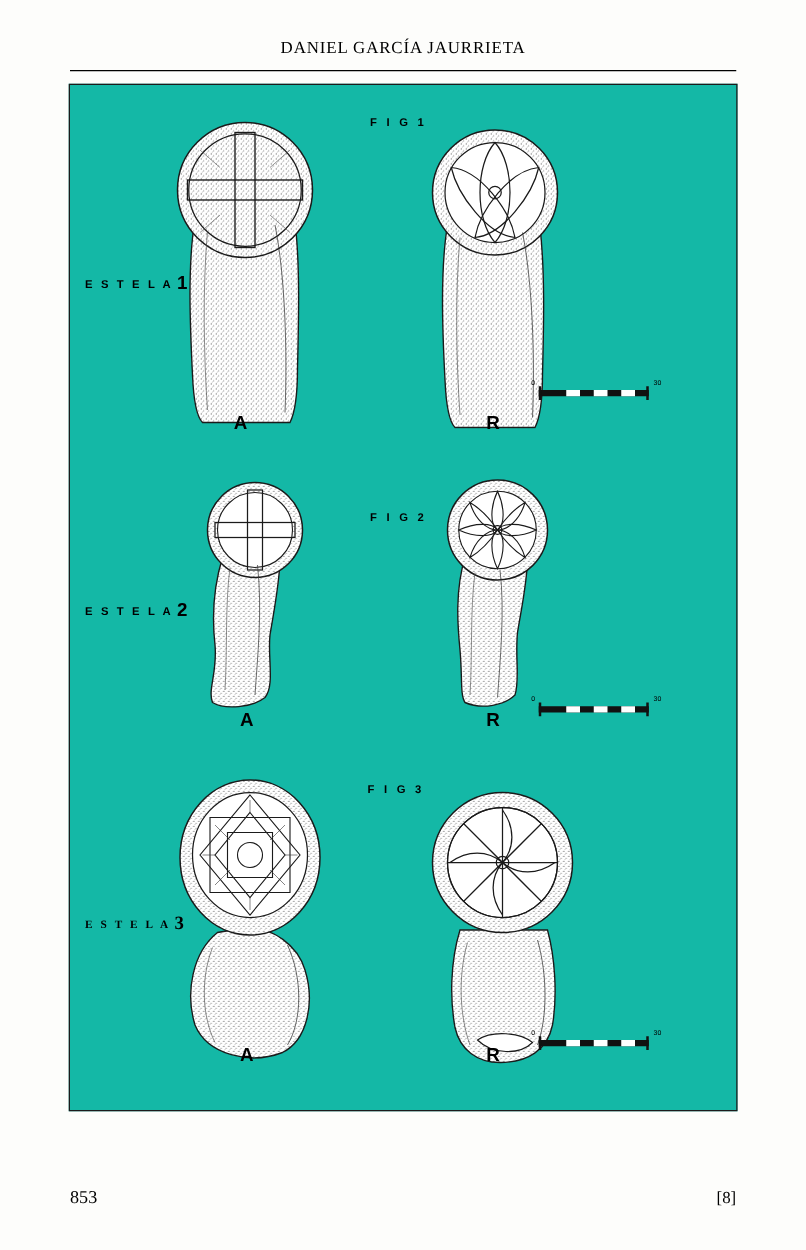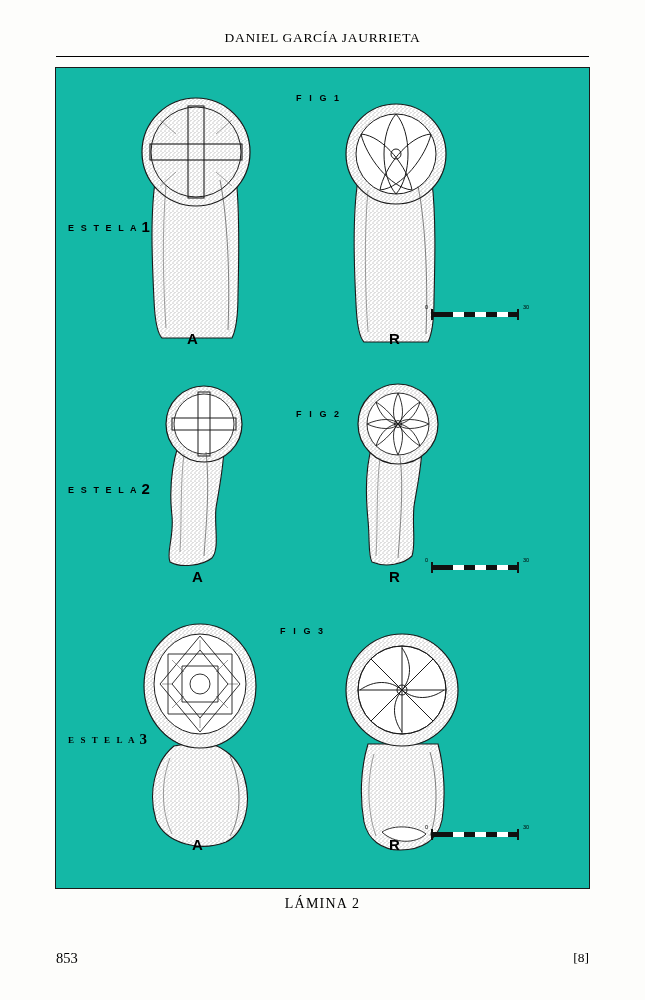--- a/index.html
+++ b/index.html
@@ -271,21 +271,21 @@
       <div class="bar"></div>
       <div class="seg" style="left:22px; width:11px;"></div>
       <div class="seg" style="left:44px; width:11px;"></div>
       <div class="seg" style="left:66px; width:11px;"></div>
       <div class="tickend" style="left:0;"></div>
       <div class="tickend" style="left:86px;"></div>
       <div class="t0">0</div>
       <div class="t1">30</div>
     </div>
 
-    <div class="fig-label" style="top:558px; left:224px;">F I G   3</div>
+    <div class="fig-label" style="top:558px; left:238px;">F I G   3</div>
 
     <div class="row-label" style="top:663px; left:12px;font-family:Liberation Serif, serif;">
       <span>E S T E L A</span><span class="num">3</span>
     </div>
 
     <div class="stela" style="top:548px; left:78px;">
       <svg width="140" height="240" viewBox="0 0 140 240">
 
         <path d="M40 130 C20 146 14 178 22 204 C32 228 66 236 92 226 C112 216 118 186 110 160 C104 140 84 126 64 126 Z" fill="url(#stip)" stroke="#1b1b1b" stroke-width="1.1"></path>
 
@@ -347,18 +347,17 @@
       <div class="seg" style="left:44px; width:11px;"></div>
       <div class="seg" style="left:66px; width:11px;"></div>
       <div class="tickend" style="left:0;"></div>
       <div class="tickend" style="left:86px;"></div>
       <div class="t0">0</div>
       <div class="t1">30</div>
     </div>
 
   </div>
 
-  <div class="caption">LÁMINA 2</div>
 
   <div class="folio">853</div>
   <div class="bracket">[8]</div>
 
 </div>
 
 </body></html>

